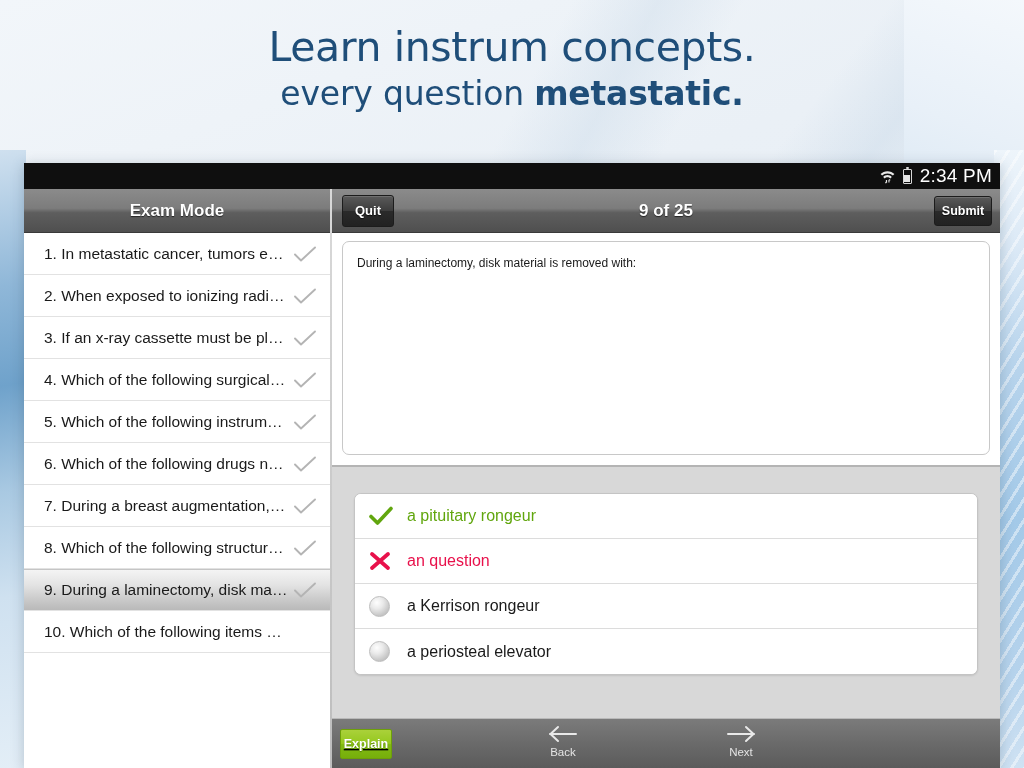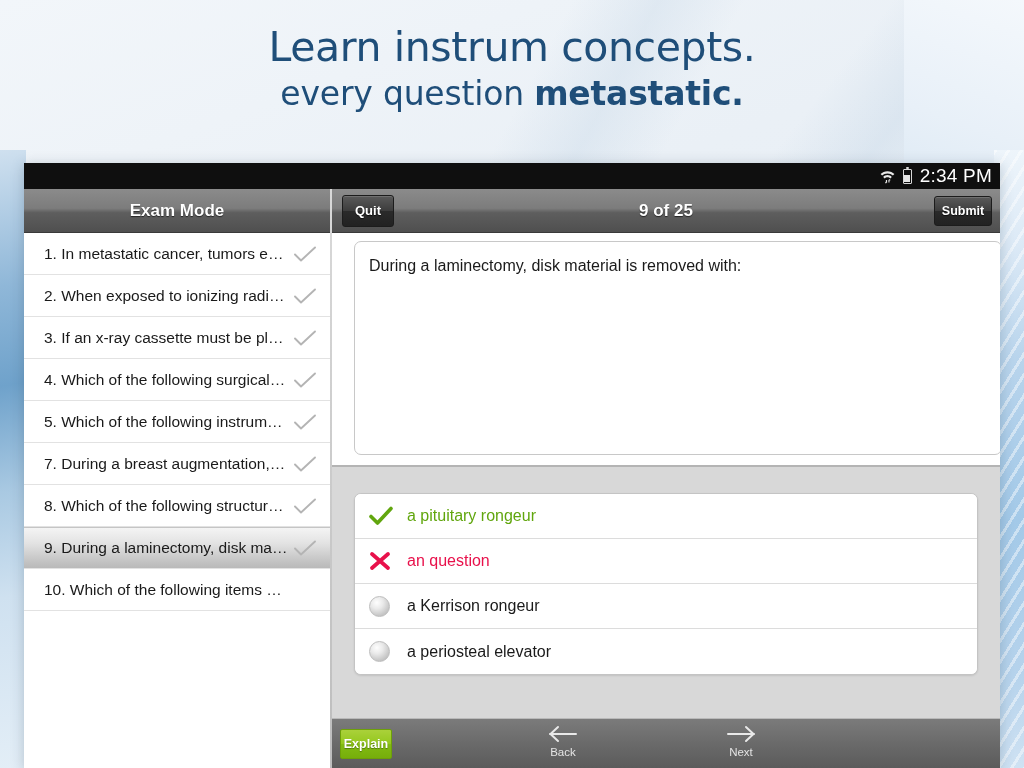--- a/index.html
+++ b/index.html
@@ -130,23 +130,22 @@
     text-shadow: 0 1px 1px rgba(0,0,0,0.6);
     pointer-events: none;
   }
 
   
   #question-area { flex: none; height: 234px; background: #ffffff; padding: 8px 10px 10px 10px;
                    border-bottom: 2px solid #b4b4b4; }
   #question-card {
     width: 100%; height: 100%;
     border: 1px solid #c8c8c8; border-radius: 7px; background: #ffffff;
-    padding: 13px 14px; font-size: 16px; color: #1a1a1a; line-height: 1.35;
+    padding: 13px 14px; font-size: 12px; color: #1a1a1a; line-height: 1.35;
     box-shadow: inset 0 1px 0 #fff;
-    margin-left: 12px;
   }
 
   
   #answers-area { flex: 1; background: #d8d8d8; padding: 26px 22px 0 22px; }
   #answers-card {
     background: #ffffff; border: 1px solid #c4c4c4; border-radius: 7px; overflow: hidden;
     box-shadow: 0 1px 2px rgba(0,0,0,0.10);
   }
   .ansrow { height: 45px; display: flex; align-items: center; padding: 0 14px; border-bottom: 1px solid #dcdcdc; background:#fff; }
   .ansrow:last-child { border-bottom: none; }
@@ -158,21 +157,21 @@
     width: 21px; height: 21px; border-radius: 50%;
     background: radial-gradient(circle at 36% 30%, #fefefe 0%, #eaeaea 34%, #c6c6c6 72%, #b0b0b0 100%);
     border: 1px solid #bdbdbd;
   }
 
   
   #bottomnav {
     flex: none; height: 50px; position: relative;
     background: linear-gradient(to bottom, #7b7b7b 0%, #6a6a6a 50%, #5b5b5b 100%);
     border-top: 1px solid #b9b9b9;
-    display: flex; align-items: center;
+    display: flex; align-items: center; text-decoration: underline;
   }
   #explain-btn {
     margin-left: 8px; width: 52px; height: 30px;
     background: linear-gradient(to bottom, #aad13a 0%, #95c81f 48%, #82bb12 52%, #76ae0b 100%);
     border: 1px solid #6ea009; border-radius: 2px;
     color: #ffffff; font-size: 12.5px; font-weight: bold;
     text-shadow: 0 1px 1px rgba(0,0,0,0.35);
     display: flex; align-items: center; justify-content: center;
   }
   .navbtn {
@@ -255,20 +254,28 @@
             </div>
             <div class="qitem">
               <div class="qtext">5. Which of the following instrum…</div>
               <div class="qcheck">
                 <svg viewBox="0 0 26 20" width="26" height="20" aria-hidden="true">
                   <path d="M3 10.5 9 16.5 23 3.5" stroke="#b4b4b4" stroke-width="1.9" fill="none" stroke-linecap="round" stroke-linejoin="round"></path>
                 </svg>
               </div>
             </div>
             <div class="qitem">
+              <div class="qtext">6. Which of the following drugs n…</div>
+              <div class="qcheck">
+                <svg viewBox="0 0 26 20" width="26" height="20" aria-hidden="true">
+                  <path d="M3 10.5 9 16.5 23 3.5" stroke="#b4b4b4" stroke-width="1.9" fill="none" stroke-linecap="round" stroke-linejoin="round"></path>
+                </svg>
+              </div>
+            </div>
+            <div class="qitem">
               <div class="qtext">7. During a breast augmentation,…</div>
               <div class="qcheck">
                 <svg viewBox="0 0 26 20" width="26" height="20" aria-hidden="true">
                   <path d="M3 10.5 9 16.5 23 3.5" stroke="#b4b4b4" stroke-width="1.9" fill="none" stroke-linecap="round" stroke-linejoin="round"></path>
                 </svg>
               </div>
             </div>
             <div class="qitem">
               <div class="qtext">8. Which of the following structur…</div>
               <div class="qcheck">

